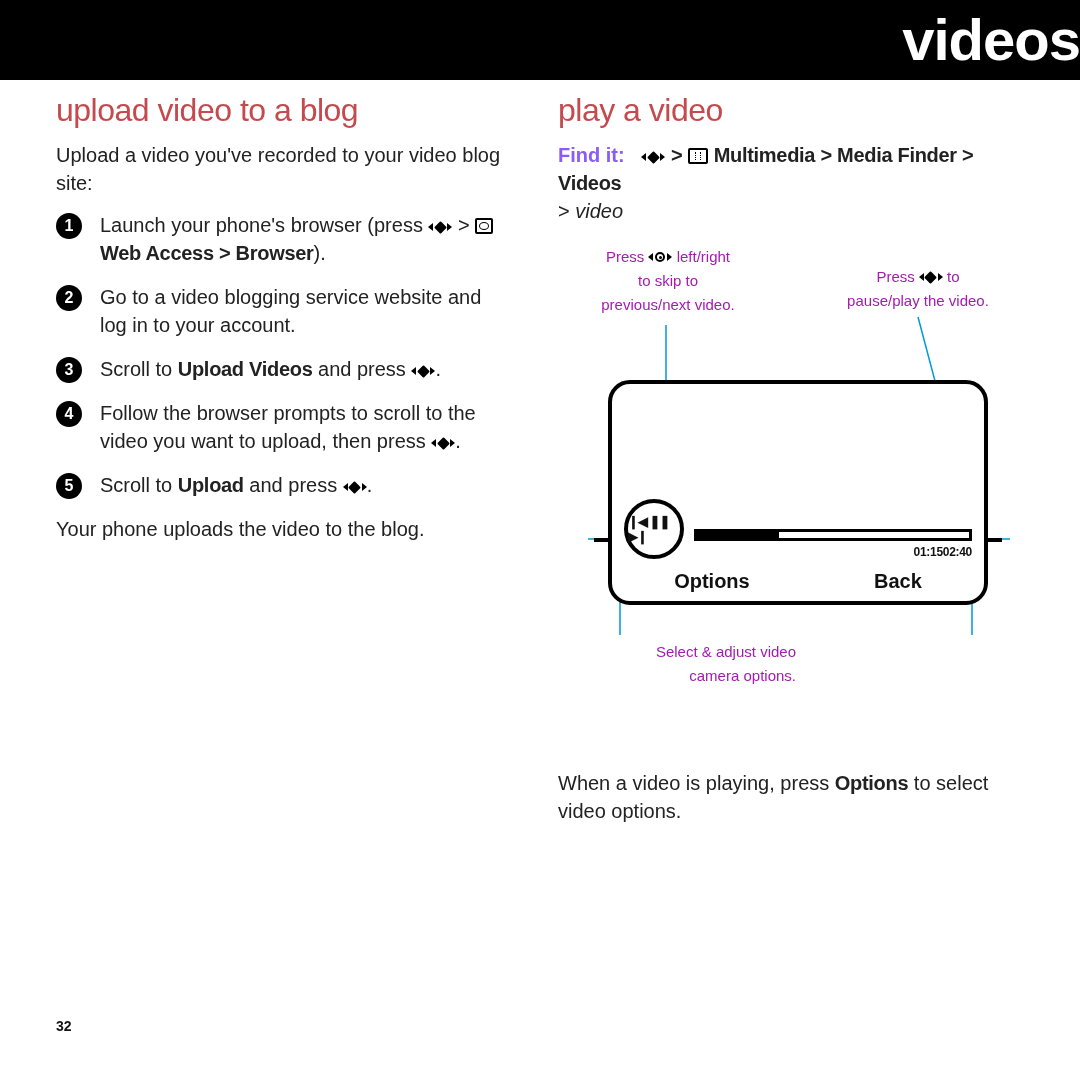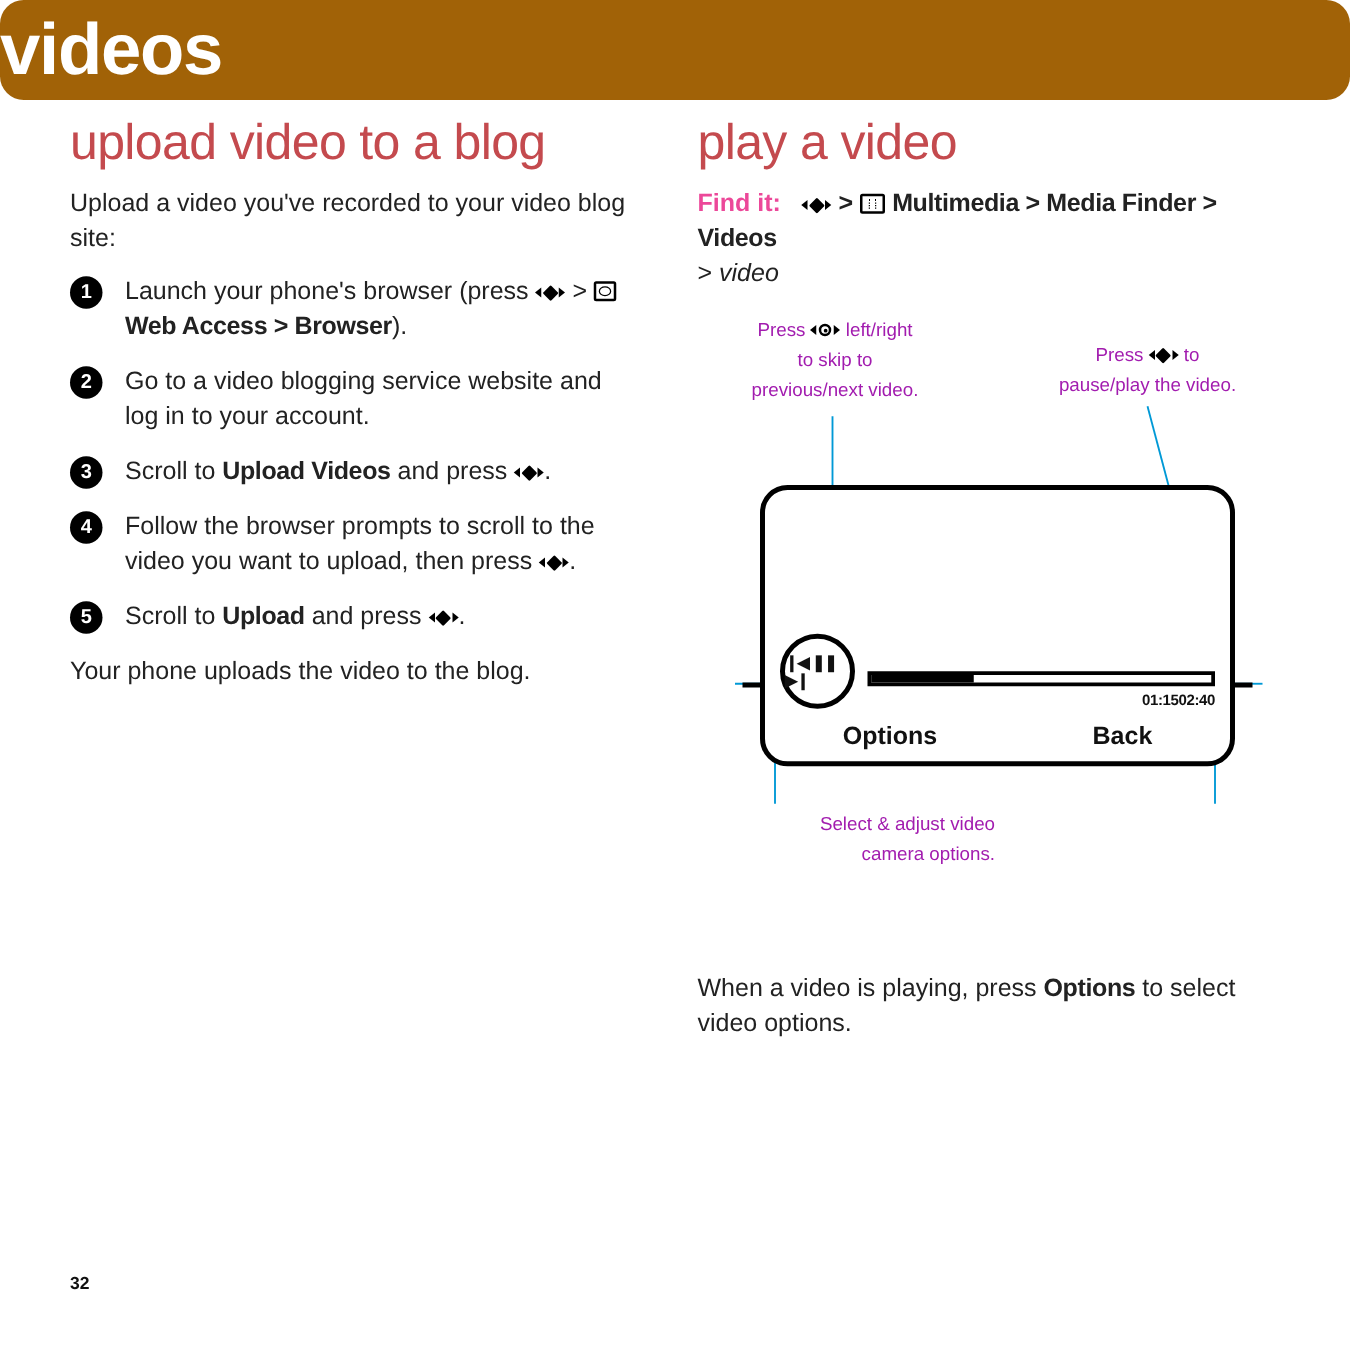--- a/index.html
+++ b/index.html
@@ -1,47 +1,47 @@
 <!DOCTYPE html>
 <html><head>
 <meta charset="utf-8">
 <style>
   * { box-sizing: border-box; margin: 0; padding: 0; }
   html, body { width: 1080px; height: 1080px; font-family: "Helvetica Neue", Helvetica, Arial, sans-serif; background: #fff; color: #111; }
   .page { width: 1080px; height: 1080px; position: relative; }
 
   
-  .banner { background: #a16207; height: 80px; width: 100%; text-align: left; border-radius: 19px; }
+  .banner { background: #000000; height: 80px; width: 100%; text-align: right; }
   .banner h1 { color: #fff; font-weight: 700; font-size: 58px; line-height: 80px; letter-spacing: -1px; }
 
   
   .body { display: flex; padding: 12px 52px 0 56px; gap: 48px; }
   .col { flex: 1 1 0; }
 
-  h2 { font-size: 40px; font-weight: 400; color: #C44A4E; letter-spacing: -0.5px; margin-bottom: 12px; }
+  h2 { font-size: 32px; font-weight: 400; color: #C44A4E; letter-spacing: -0.5px; margin-bottom: 12px; }
 
   .intro, p, li { font-size: 20px; line-height: 28px; font-weight: 300; color: #222; }
   .intro { margin-bottom: 14px; }
   .after { margin-top: 6px; }
 
   ol { list-style: none; counter-reset: step; }
   ol li { position: relative; padding-left: 44px; margin-bottom: 16px; min-height: 28px; }
   ol li::before {
     counter-increment: step;
     content: counter(step);
     position: absolute; left: 0; top: 2px;
     width: 26px; height: 26px; border-radius: 50%;
     background: #000; color: #fff;
     font-size: 16px; font-weight: 700;
     display: flex; align-items: center; justify-content: center;
   }
 
   .bold { font-weight: 700; }
   .condensed { font-family: "Helvetica Neue", Helvetica, Arial, sans-serif; font-stretch: condensed; font-weight: 700; letter-spacing: -0.3px; }
-  .findit { color: #ec4899; font-weight: 700; }
+  .findit { color: #8b5cf6; font-weight: 700; }
   .videoword { font-style: italic; }
 
   
   .nav-dot-icon {
     display: inline-flex; vertical-align: -3px;
     width: 24px; height: 16px; position: relative;
   }
   .nav-dot-icon .dot { position: absolute; left: 50%; top: 50%; width: 9px; height: 9px; margin: -4.5px 0 0 -4.5px; background: #000; transform: rotate(45deg); border-radius: 1px; }
   .nav-dot-icon .tL,
   .nav-dot-icon .tR {

